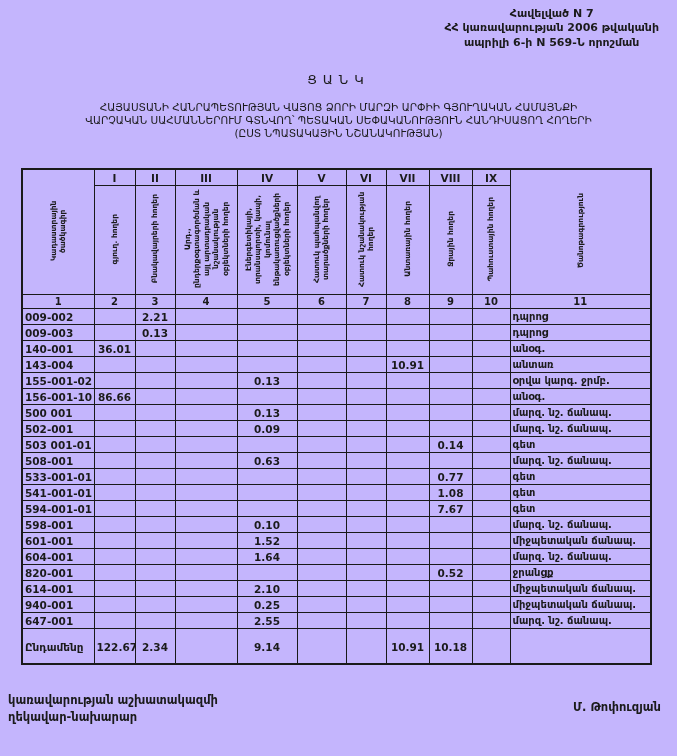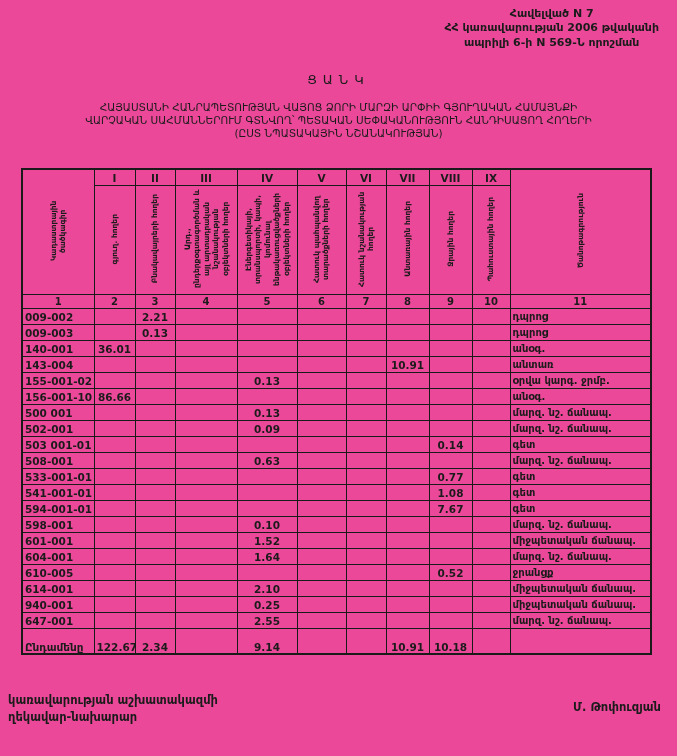--- a/index.html
+++ b/index.html
@@ -3,21 +3,21 @@
 <meta charset="utf-8">
 <style>
   html,body{margin:0;padding:0;}
   body{
     width:677px;height:756px;
     background:#ffffff;
     font-family:"DejaVu Sans",sans-serif;
     color:#1b1b1b;
     -webkit-font-smoothing:none;
   }
-  .page{position:relative;width:677px;height:756px;overflow:hidden;background:#ec4899;}
+  .page{position:relative;width:677px;height:756px;overflow:hidden;background:#c4b5fd;}
 
   
   .annex{
     position:absolute;top:7px;right:18px;
     text-align:center;
     font-size:11px;font-weight:bold;line-height:1.3;
   }
 
   
   .main-title{
@@ -52,21 +52,21 @@
     max-height:104px;
     white-space:normal;
     text-align:center;
     font-weight:bold;
   }
   td.colnum{height:13px;text-align:center;font-size:10px;}
   tbody tr.data-row td{height:15px;}
   td.code{text-align:left;padding-left:3px;}
   td.val{text-align:center;}
   td.note{text-align:left;padding-left:4px;font-size:10px;}
-  tr.total-row td{height:24px;vertical-align:bottom;padding-bottom:0;}
+  tr.total-row td{height:24px;vertical-align:bottom;padding-bottom:10px;}
   tr.total-row td.code{font-size:10.5px;}
 
   
   .footer{
     position:absolute;left:8px;right:16px;top:692px;
     display:flex;justify-content:space-between;align-items:flex-end;
     font-size:11.5px;font-weight:bold;line-height:1.45;
   }
   .footer .sig{margin-bottom:10px;white-space:nowrap;}
 </style>
@@ -345,21 +345,21 @@
           <td class="val"></td>
           <td class="val">1.64</td>
           <td class="val"></td>
           <td class="val"></td>
           <td class="val"></td>
           <td class="val"></td>
           <td class="val"></td>
           <td class="note">մարզ. նշ. ճանապ.</td>
         </tr>
         <tr class="data-row">
-          <td class="code">610-005</td>
+          <td class="code">820-001</td>
           <td class="val"></td>
           <td class="val"></td>
           <td class="val"></td>
           <td class="val"></td>
           <td class="val"></td>
           <td class="val"></td>
           <td class="val"></td>
           <td class="val">0.52</td>
           <td class="val"></td>
           <td class="note">ջրանցք</td>

